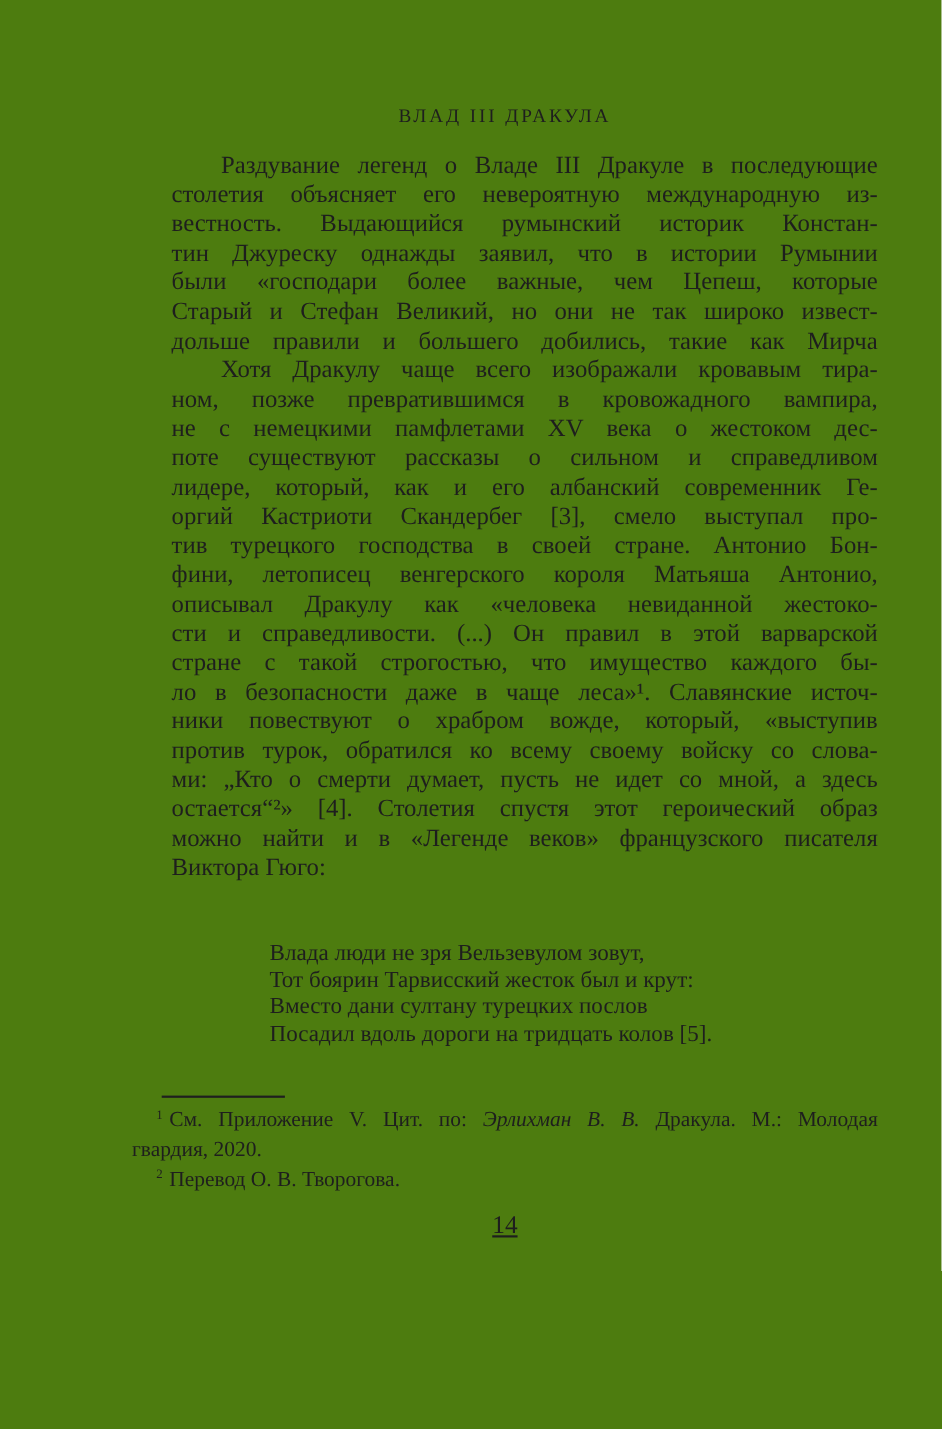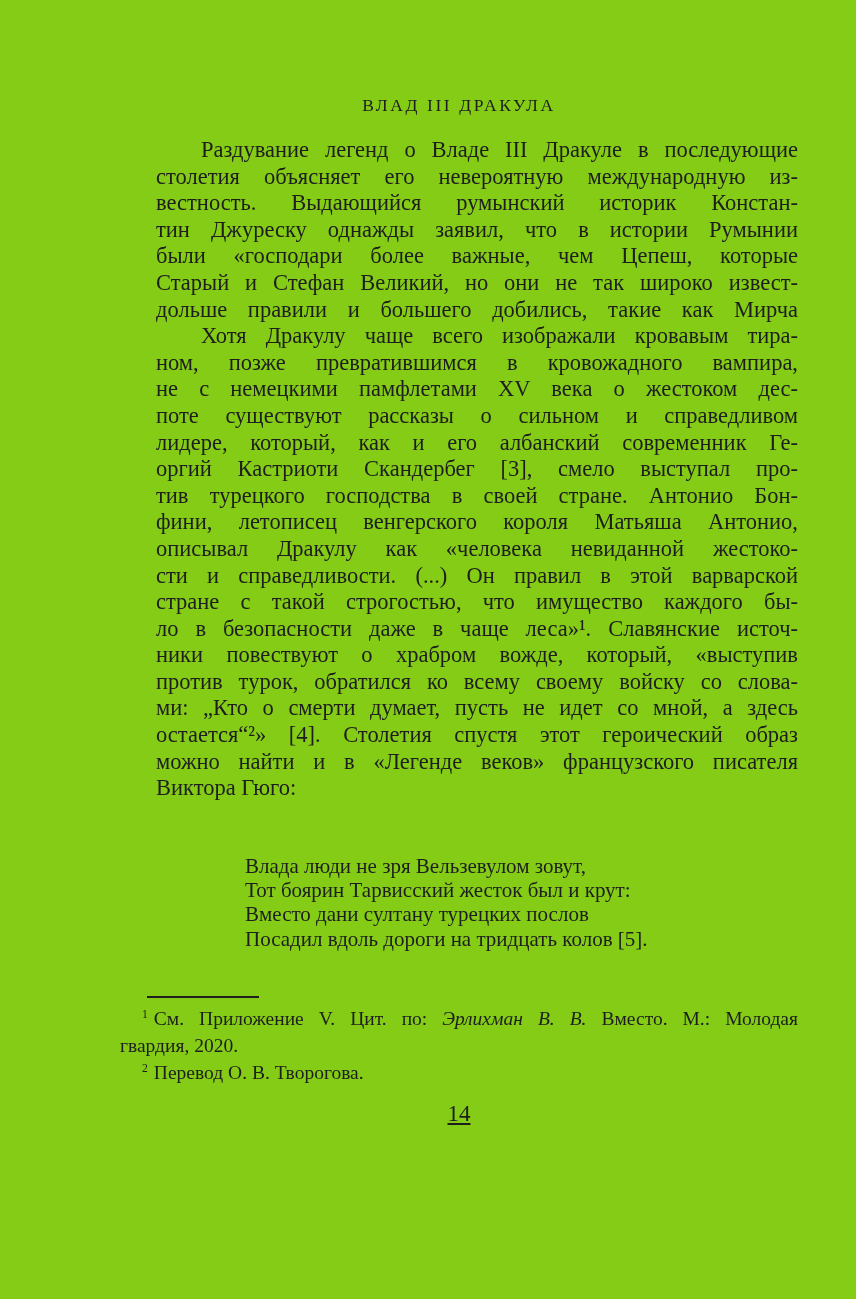--- a/index.html
+++ b/index.html
@@ -1,20 +1,20 @@
 <!DOCTYPE html>
 <html lang="ru"><head>
 <meta charset="utf-8">
 <style>
   html, body { margin: 0; padding: 0; background: #ffffff; }
   .page {
     position: relative;
     width: 856px;
     height: 1299px;
-    background: #84cc16;
+    background: #4d7c0f;
     overflow: hidden;
     color: #1e1e1e;
     font-family: "Liberation Serif", "DejaVu Serif", serif;
   }
   .content { margin-left: 120px; width: 678px; }
 
   .running-head {
     margin-top: 96px;
     text-align: center;
     font-size: 17.5px;
@@ -110,21 +110,21 @@
         <div class="vline">Влада люди не зря Вельзевулом зовут,</div>
         <div class="vline">Тот боярин Тарвисский жесток был и крут:</div>
         <div class="vline">Вместо дани султану турецких послов</div>
         <div class="vline last">Посадил вдоль дороги на тридцать колов [5].</div>
       </div>
 
     <hr class="fn-rule">
 
     <div class="footnotes">
       <div class="fn-line1">
-        <sup class="fnm">1</sup><span>См. Приложение V. Цит. по: </span><span class="it">Эрлихман В. В.</span><span> Вместо. М.: Молодая</span>
+        <sup class="fnm">1</sup><span>См. Приложение V. Цит. по: </span><span class="it">Эрлихман В. В.</span><span> Дракула. М.: Молодая</span>
       </div>
       <div class="fn-cont">гвардия, 2020.</div>
       <div class="fn-single">
         <sup class="fnm">2</sup><span>Перевод О. В. Творогова.</span>
       </div>
     </div>
 
     <div class="page-number">14</div>
 
   </div>

